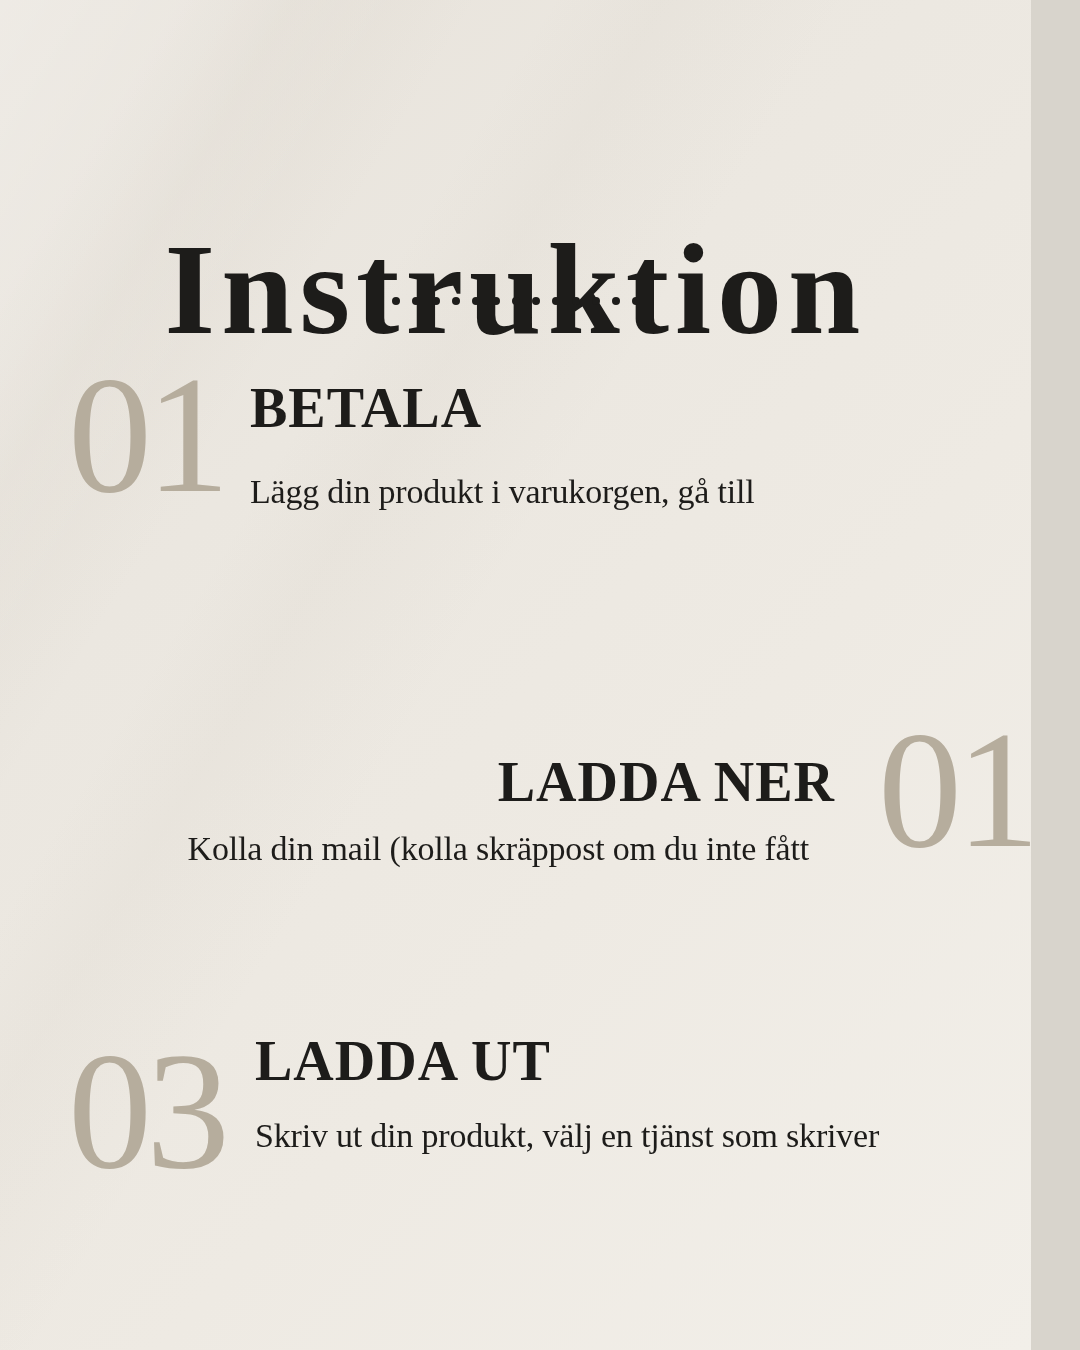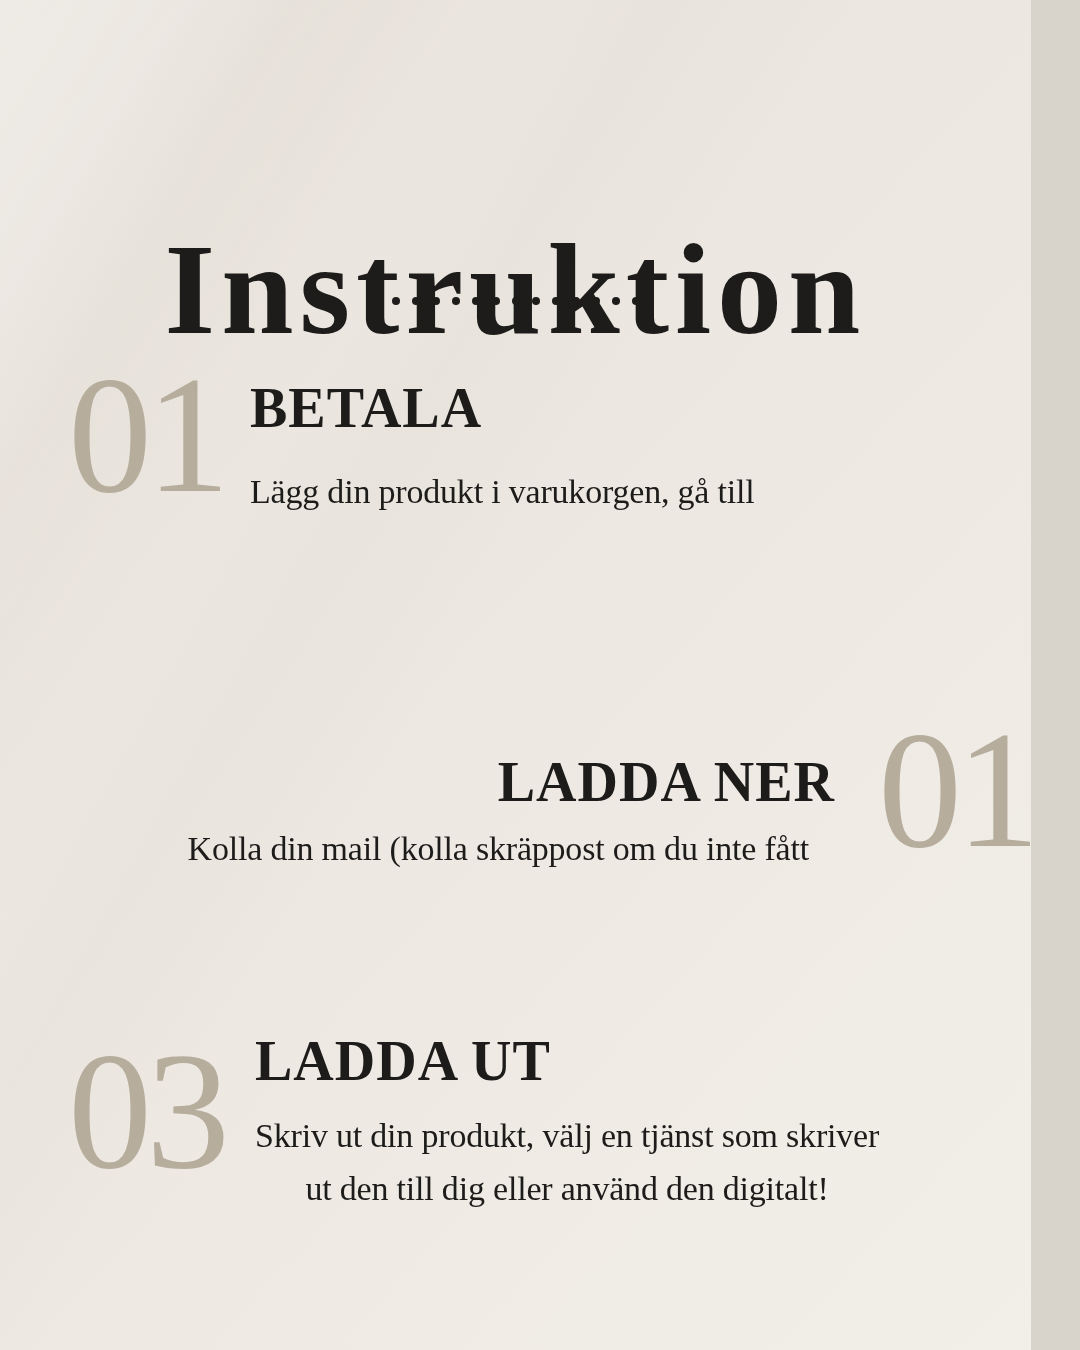--- a/index.html
+++ b/index.html
@@ -133,17 +133,16 @@
     <p class="step-body body-02">
       <span class="line">Kolla din mail (kolla skräppost om du inte fått</span>
     </p>
   </section>
 
   <section>
     <div class="step-number num-03">03</div>
     <h2 class="step-heading head-03">LADDA UT</h2>
     <p class="step-body body-03">
       <span class="line">Skriv ut din produkt, välj en tjänst som skriver</span>
-      <span class="line">ut den till dig eller använd den digitalt!</span>
     </p>
   </section>
 
 </div>
 
 </body></html>

